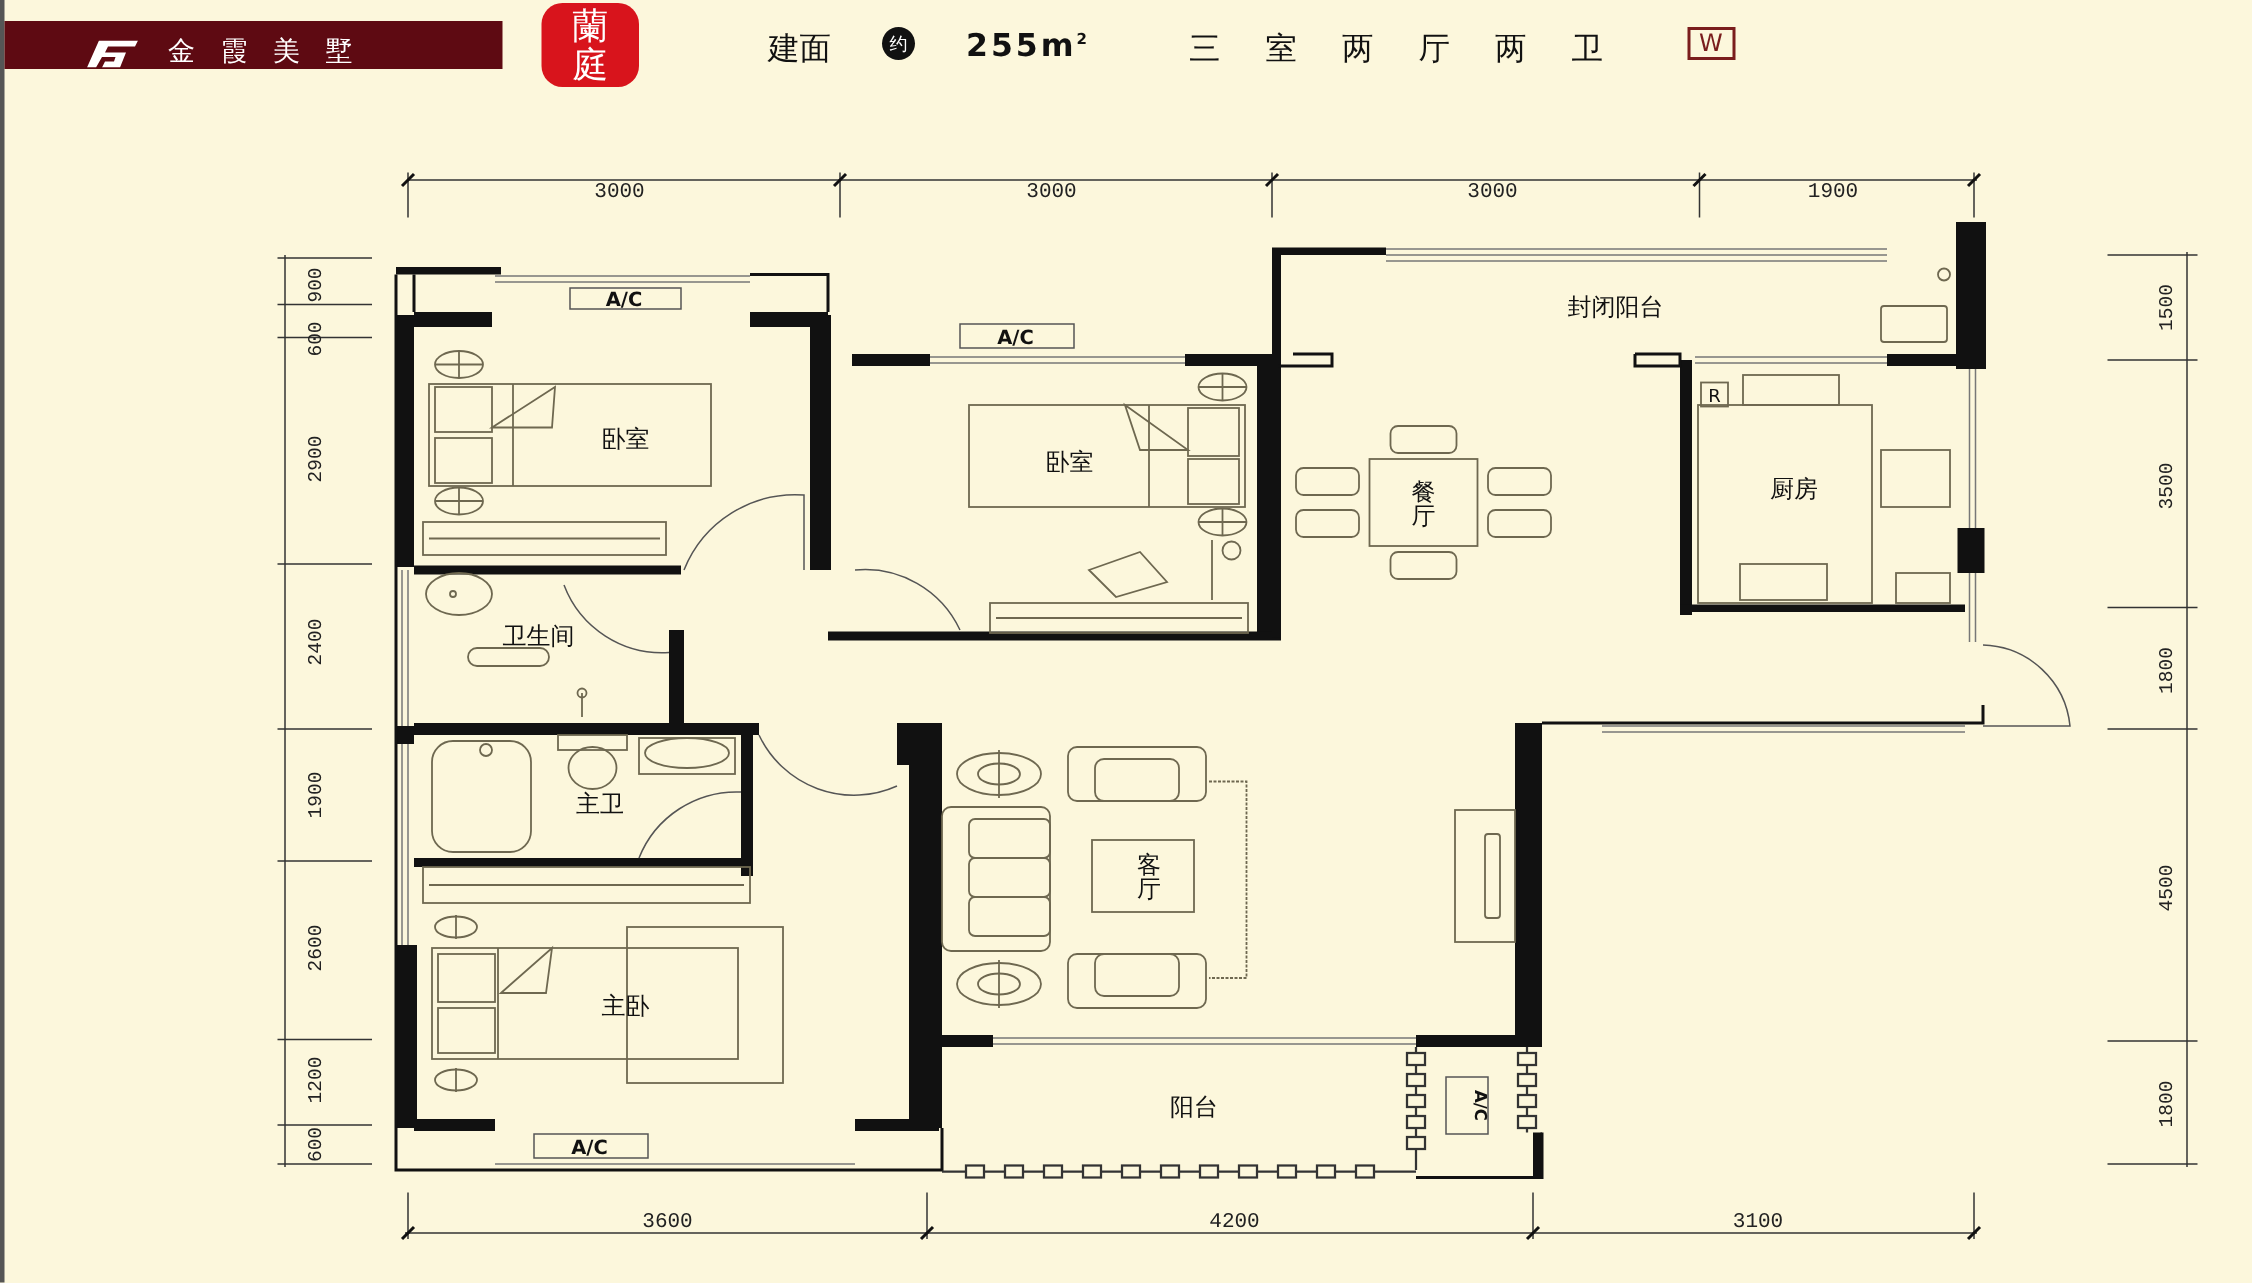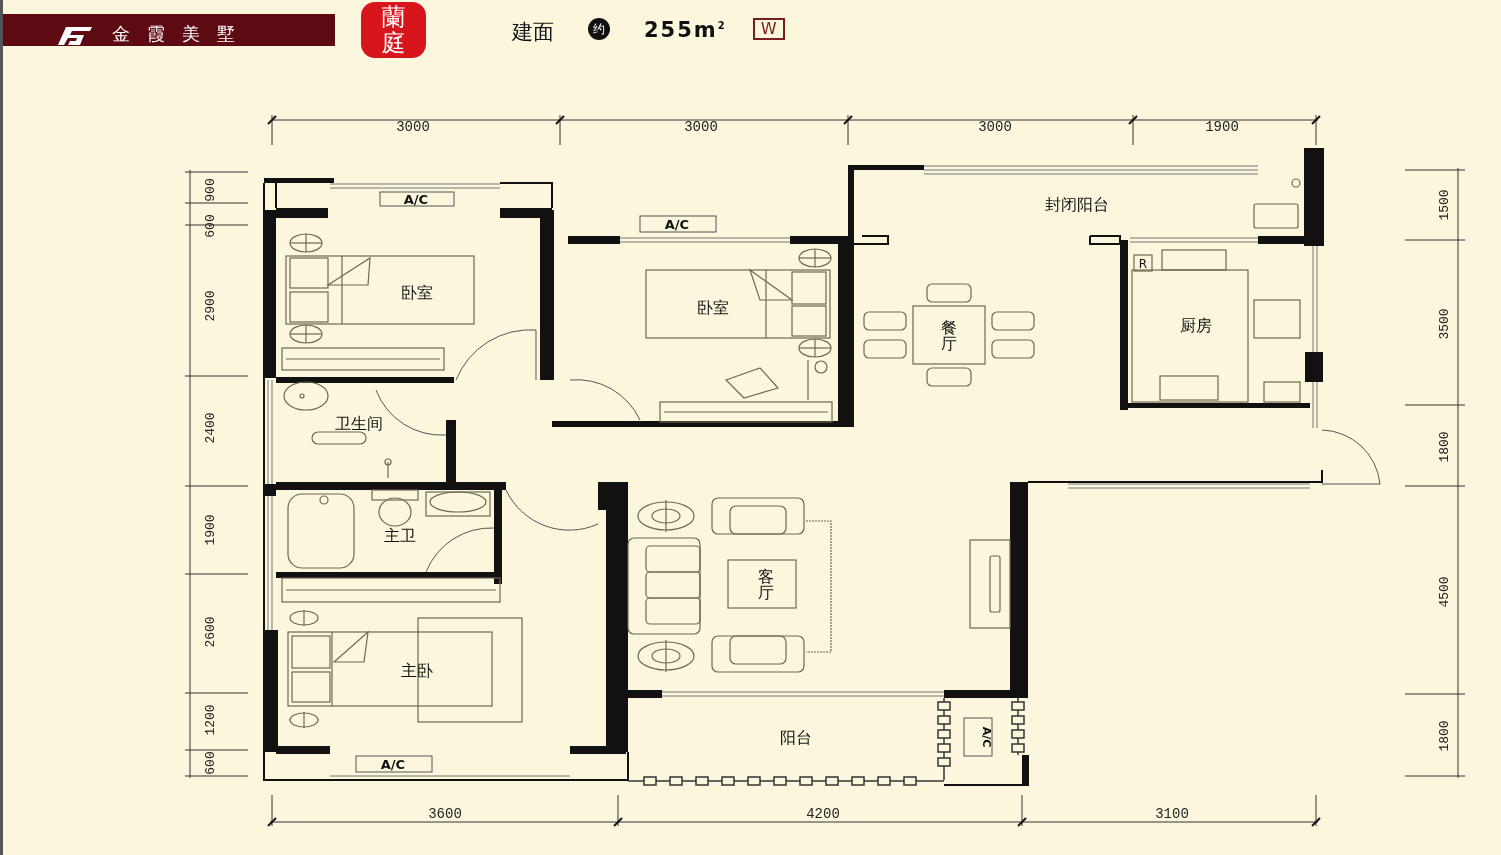--- a/index.html
+++ b/index.html
@@ -35,20 +35,21 @@
 
 <div class="seal">
   <span>蘭</span>
   <span>庭</span>
 </div>
 
 <div class="headline">
   <span>建面</span>
   <span class="yue">约</span>
   <span class="area"><span>255m</span><sup>2</sup></span>
+  <span class="rooms">三室两厅两卫</span>
   <span class="tag">W</span>
 </div>
 
 <svg class="plan" width="1501" height="855" viewBox="0 0 1501 855">
 
   <g stroke="#333" stroke-width="1" fill="none">
 
     <line x1="272" y1="120" x2="1318" y2="120"></line>
     <line x1="272" y1="115" x2="272" y2="145"></line>
       <line x1="560" y1="115" x2="560" y2="145"></line>

